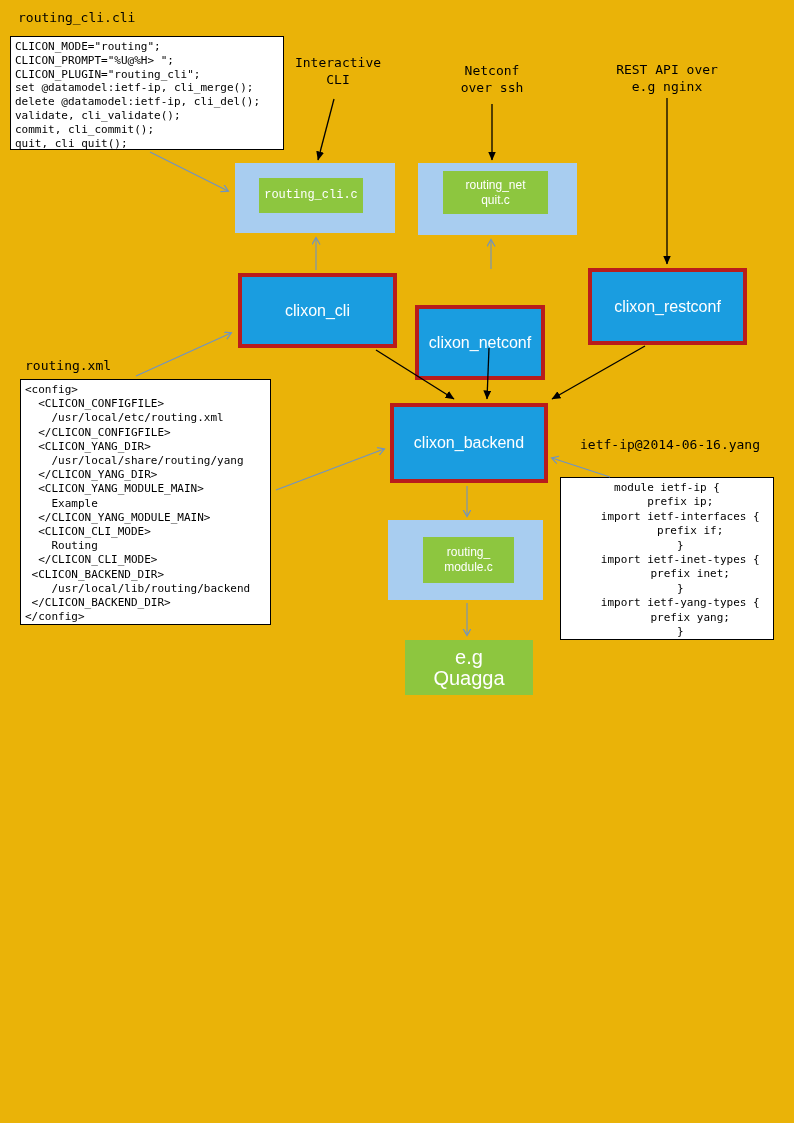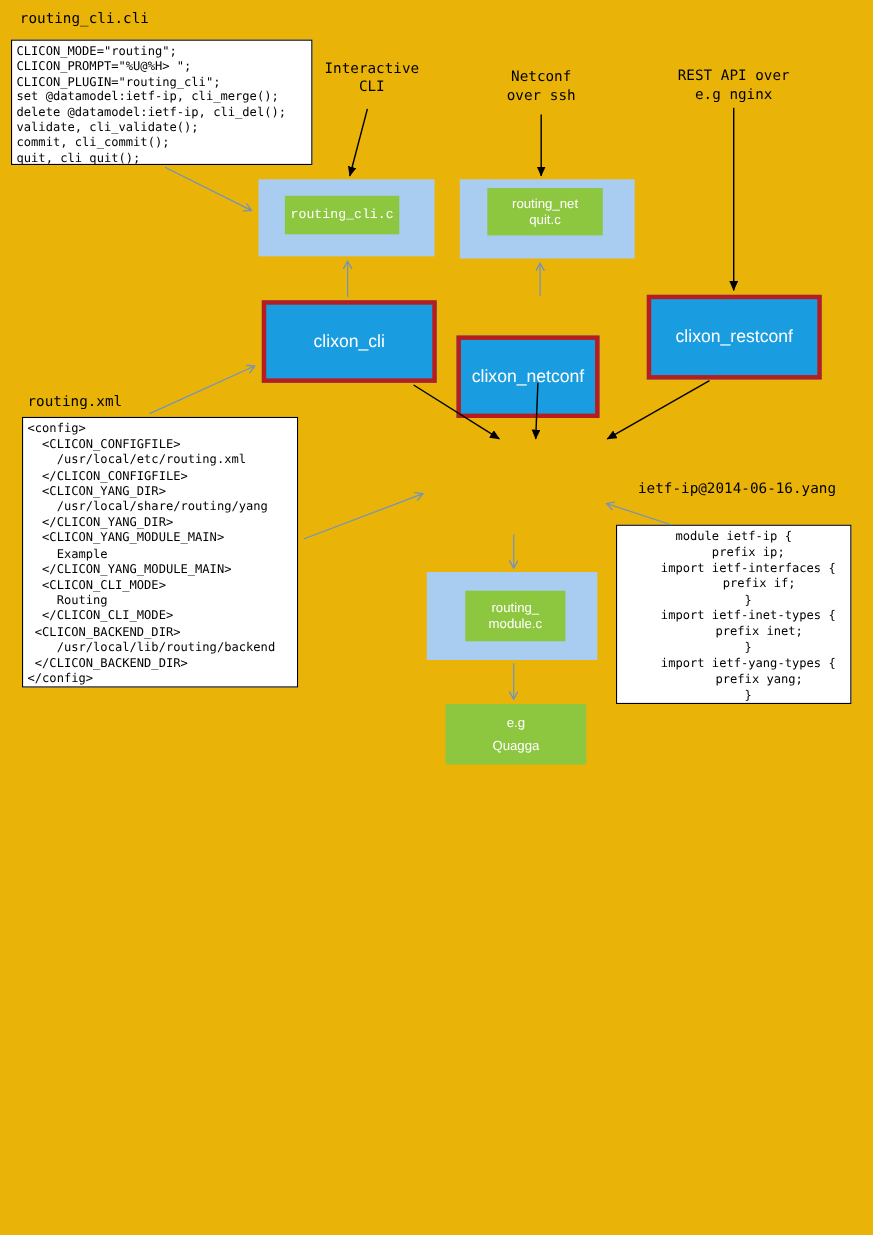--- a/index.html
+++ b/index.html
@@ -74,21 +74,21 @@
     border:4px solid #b91c1c;
     font-size:16px;
   }
 
   .green-node {
     position:absolute;
     background:#8dc63f;
     color:#ffffff;
     display:flex; align-items:center; justify-content:center;
     text-align:center;
-    font-size:12px;
+    font-size:20px;
     line-height:21px;
     white-space:pre-line;
     font-family:"Liberation Sans", sans-serif;
   }
 
   .arrows {
     position:absolute;
     left:0; top:0;
     pointer-events:none;
   }
@@ -118,20 +118,21 @@
   <div class="panel" style="left:235px; top:163px; width:160px; height:70px;"></div>
   <div class="green-chip" style="left:259px; top:178px; width:104px; height:35px;font-family:Liberation Mono, monospace;">routing_cli.c</div>
 
   <div class="panel" style="left:418px; top:163px; width:159px; height:72px;"></div>
   <div class="green-chip" style="left:443px; top:171px; width:105px; height:43px;">routing_net
 quit.c</div>
 
   <div class="node node-blue" style="left:238px; top:273px; width:159px; height:75px;">clixon_cli</div>
   <div class="node node-blue" style="left:415px; top:272px; width:130px; height:75px;margin-top:33px;">clixon_netconf</div>
   <div class="node node-blue" style="left:588px; top:268px; width:159px; height:77px;">clixon_restconf</div>
+  <div class="node node-blue" style="left:390px; top:403px; width:158px; height:80px;">clixon_backend</div>
 
   <div class="file-title" style="left:25px; top:358px;">routing.xml</div>
   <pre class="code-box" style="left:20px; top:379px; width:251px; height:246px; line-height:14.2px;">&lt;config&gt;
   &lt;CLICON_CONFIGFILE&gt;
     /usr/local/etc/routing.xml
   &lt;/CLICON_CONFIGFILE&gt;
   &lt;CLICON_YANG_DIR&gt;
     /usr/local/share/routing/yang
   &lt;/CLICON_YANG_DIR&gt;
   &lt;CLICON_YANG_MODULE_MAIN&gt;

